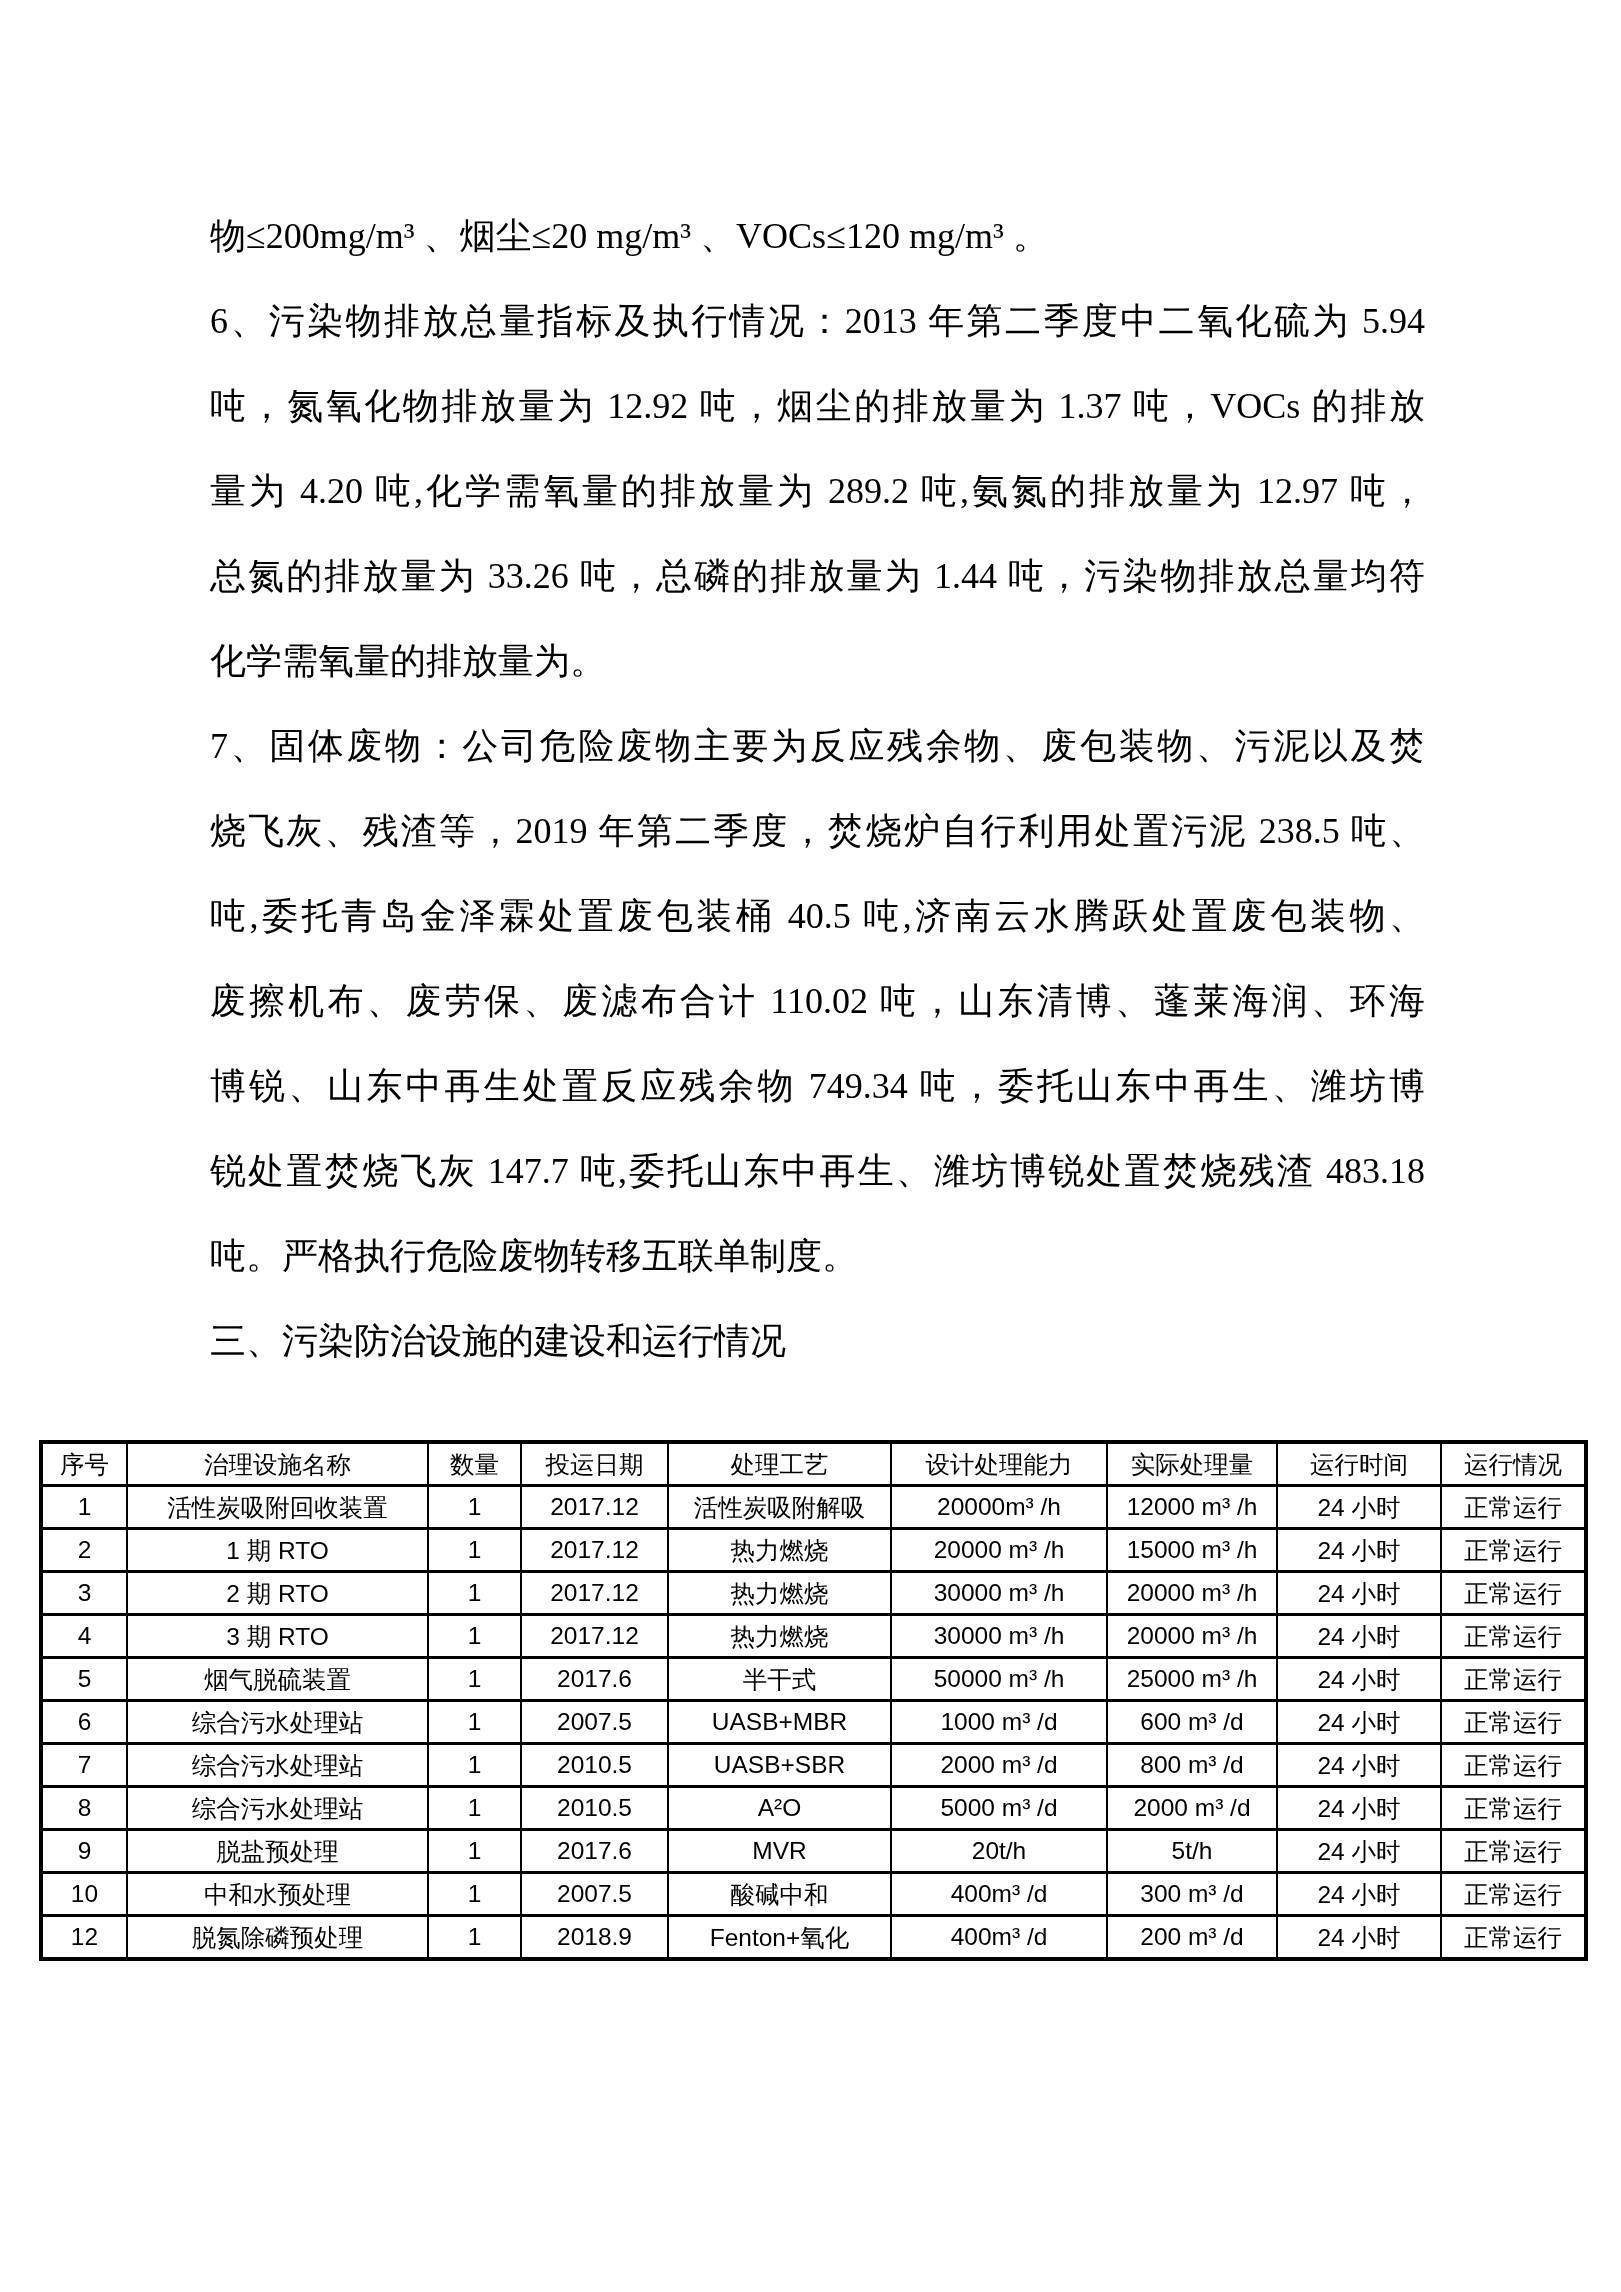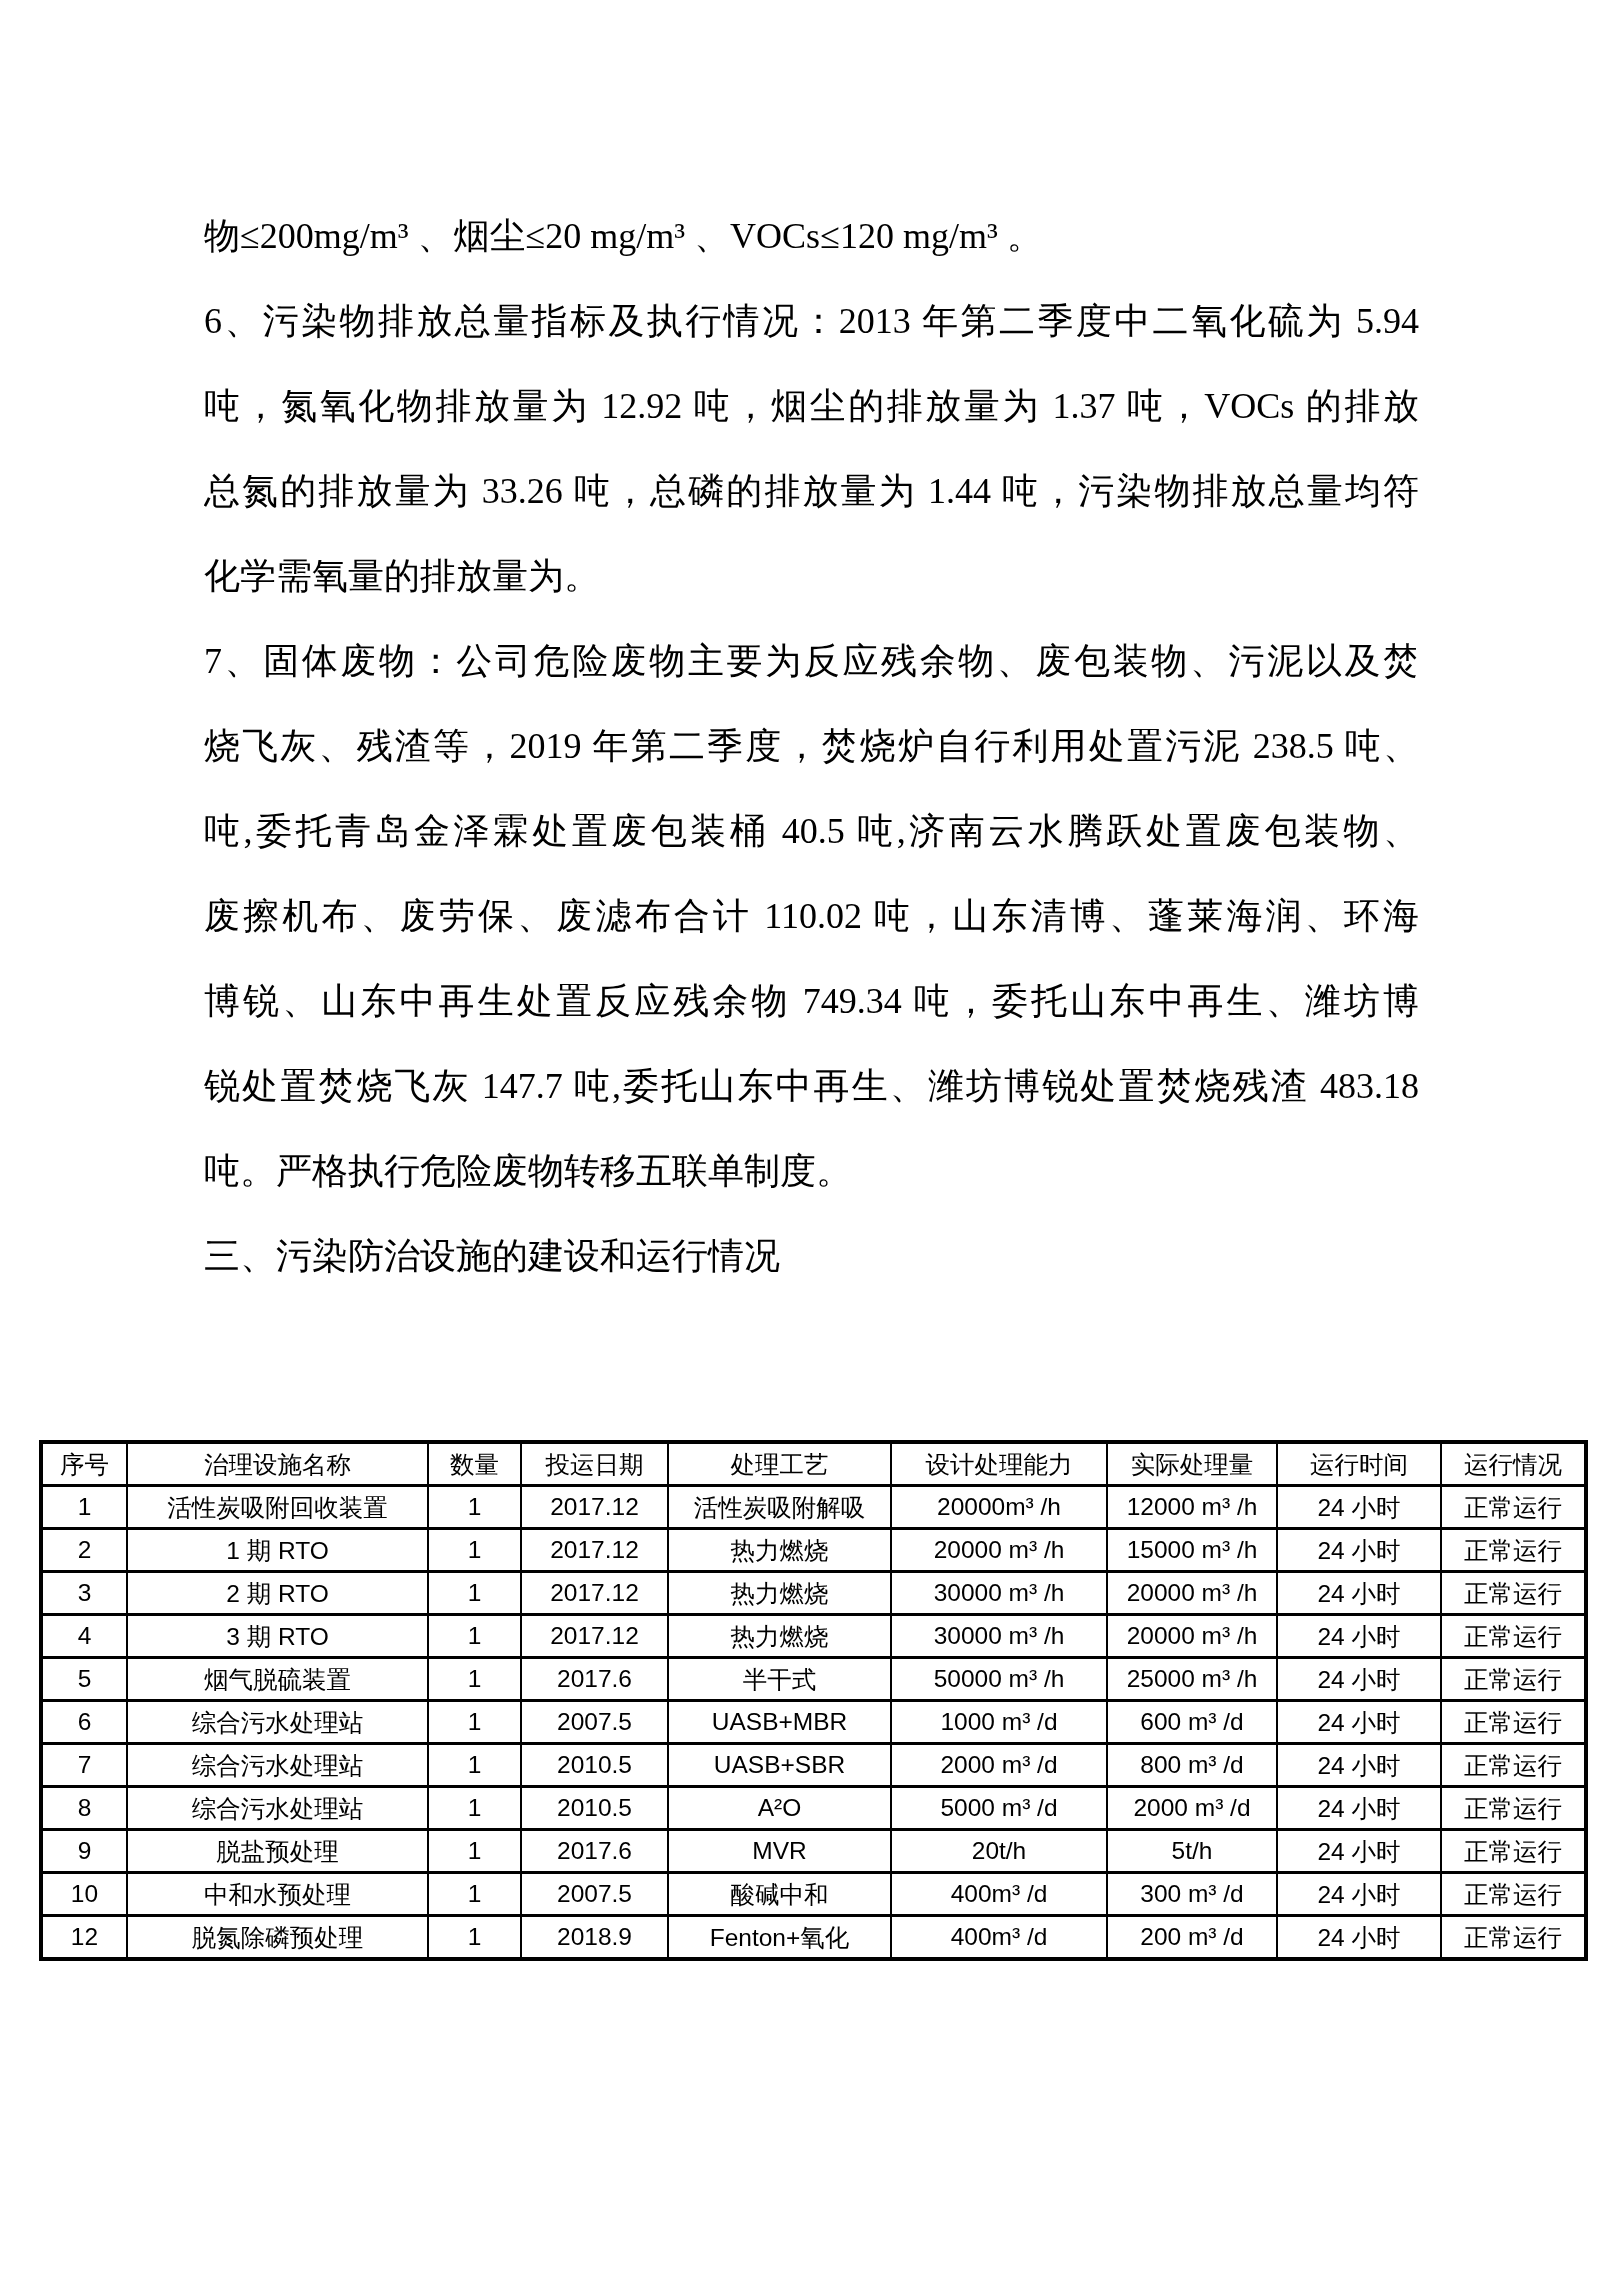--- a/index.html
+++ b/index.html
@@ -6,21 +6,21 @@
   .page {
     position: relative;
     width: 1621px;
     height: 2293px;
     background: #ffffff;
     overflow: hidden;
     color: #000;
   }
   .body-text {
     position: absolute;
-    left: 204px;
+    left: 210px;
     top: 194px;
     width: 1215px;
     font-family: "Liberation Serif", serif;
     font-size: 36px;
     color: #000;
   }
   .body-line {
     line-height: 85px;
     height: 85px;
     white-space: nowrap;
@@ -58,20 +58,21 @@
 </style>
 </head>
 <body>
 
 <div class="page">
 
   <div class="body-text">
       <div class="body-line">物≤200mg/m³ 、烟尘≤20 mg/m³ 、VOCs≤120 mg/m³ 。</div>
       <div class="body-line line-justify">6、污染物排放总量指标及执行情况：2013 年第二季度中二氧化硫为 5.94</div>
       <div class="body-line line-justify">吨，氮氧化物排放量为 12.92 吨，烟尘的排放量为 1.37 吨，VOCs 的排放</div>
+      <div class="body-line line-justify">量为 4.20 吨,化学需氧量的排放量为 289.2 吨,氨氮的排放量为 12.97 吨，</div>
       <div class="body-line line-justify">总氮的排放量为 33.26 吨，总磷的排放量为 1.44 吨，污染物排放总量均符</div>
       <div class="body-line">化学需氧量的排放量为。</div>
       <div class="body-line line-justify">7、固体废物：公司危险废物主要为反应残余物、废包装物、污泥以及焚</div>
       <div class="body-line line-justify">烧飞灰、残渣等，2019 年第二季度，焚烧炉自行利用处置污泥 238.5 吨、</div>
       <div class="body-line line-justify">吨,委托青岛金泽霖处置废包装桶 40.5 吨,济南云水腾跃处置废包装物、</div>
       <div class="body-line line-justify">废擦机布、废劳保、废滤布合计 110.02 吨，山东清博、蓬莱海润、环海</div>
       <div class="body-line line-justify">博锐、山东中再生处置反应残余物 749.34 吨，委托山东中再生、潍坊博</div>
       <div class="body-line line-justify">锐处置焚烧飞灰 147.7 吨,委托山东中再生、潍坊博锐处置焚烧残渣 483.18</div>
       <div class="body-line">吨。严格执行危险废物转移五联单制度。</div>
       <div class="body-line">三、污染防治设施的建设和运行情况</div>

